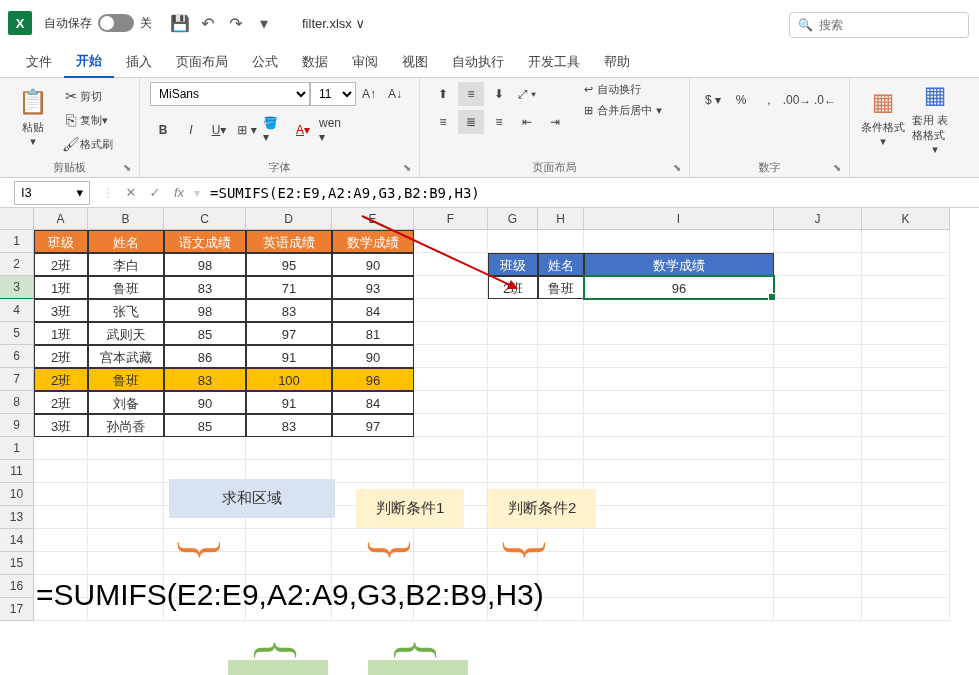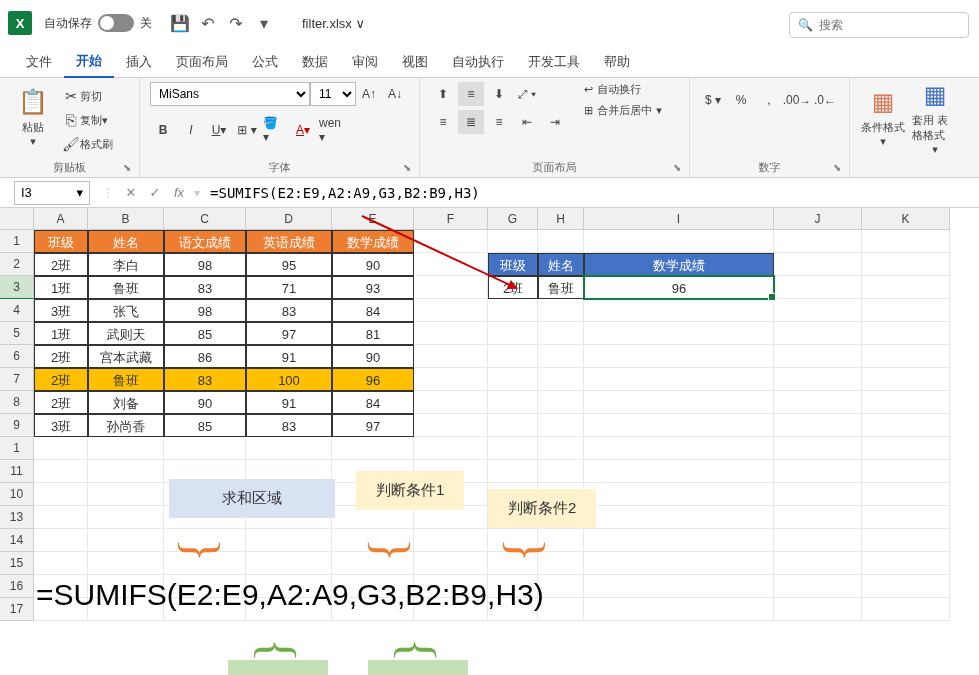--- a/index.html
+++ b/index.html
@@ -488,21 +488,21 @@
         <div class="cell col-G "></div>
         <div class="cell col-H "></div>
         <div class="cell col-I "></div>
         <div class="cell col-J "></div>
         <div class="cell col-K "></div>
       </div>
     </div>
 </div>
 
 <div class="annot-box annot-blue" style="left:169px;top:479px;width:166px">求和区域</div>
-<div class="annot-box annot-yellow" style="left:356px;top:471px">判断条件1</div>
+<div class="annot-box annot-yellow" style="left:356px;top:489px">判断条件1</div>
 <div class="annot-box annot-yellow" style="left:488px;top:489px">判断条件2</div>
 <div class="brace" style="left:190px;top:535px;transform:rotate(90deg)">}</div>
 <div class="brace" style="left:380px;top:535px;transform:rotate(90deg)">}</div>
 <div class="brace" style="left:515px;top:535px;transform:rotate(90deg)">}</div>
 <div class="big-formula" style="left:36px;top:578px">=SUMIFS(E2:E9,A2:A9,G3,B2:B9,H3)</div>
 <div class="brace brace-green" style="left:260px;top:635px;transform:rotate(-90deg)">}</div>
 <div class="brace brace-green" style="left:400px;top:635px;transform:rotate(-90deg)">}</div>
 <div class="annot-green-box" style="left:228px;top:660px"></div>
 <div class="annot-green-box" style="left:368px;top:660px"></div>
 <div class="arrow-line" style="left:362px;top:215px;width:170px;transform:rotate(25deg)"></div>

